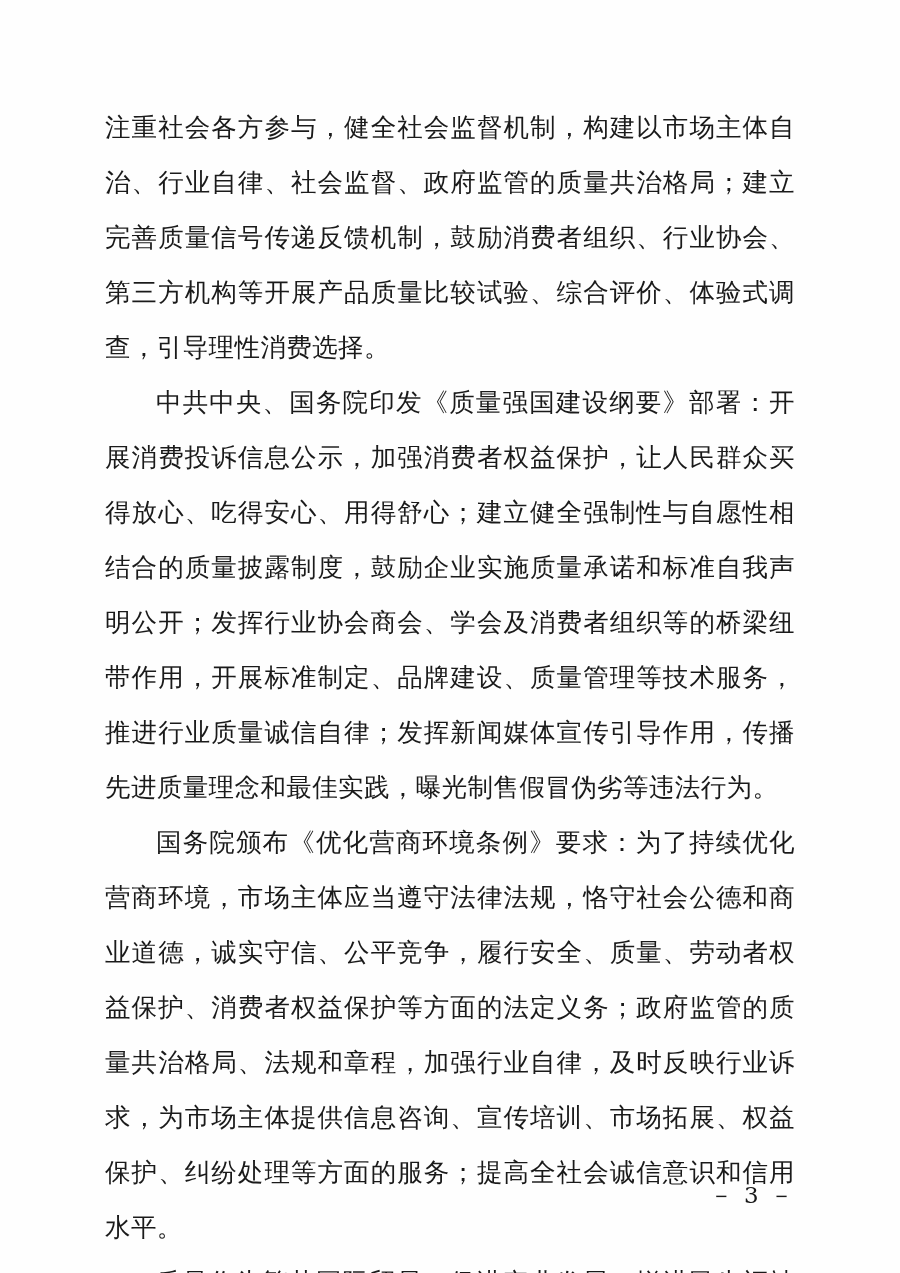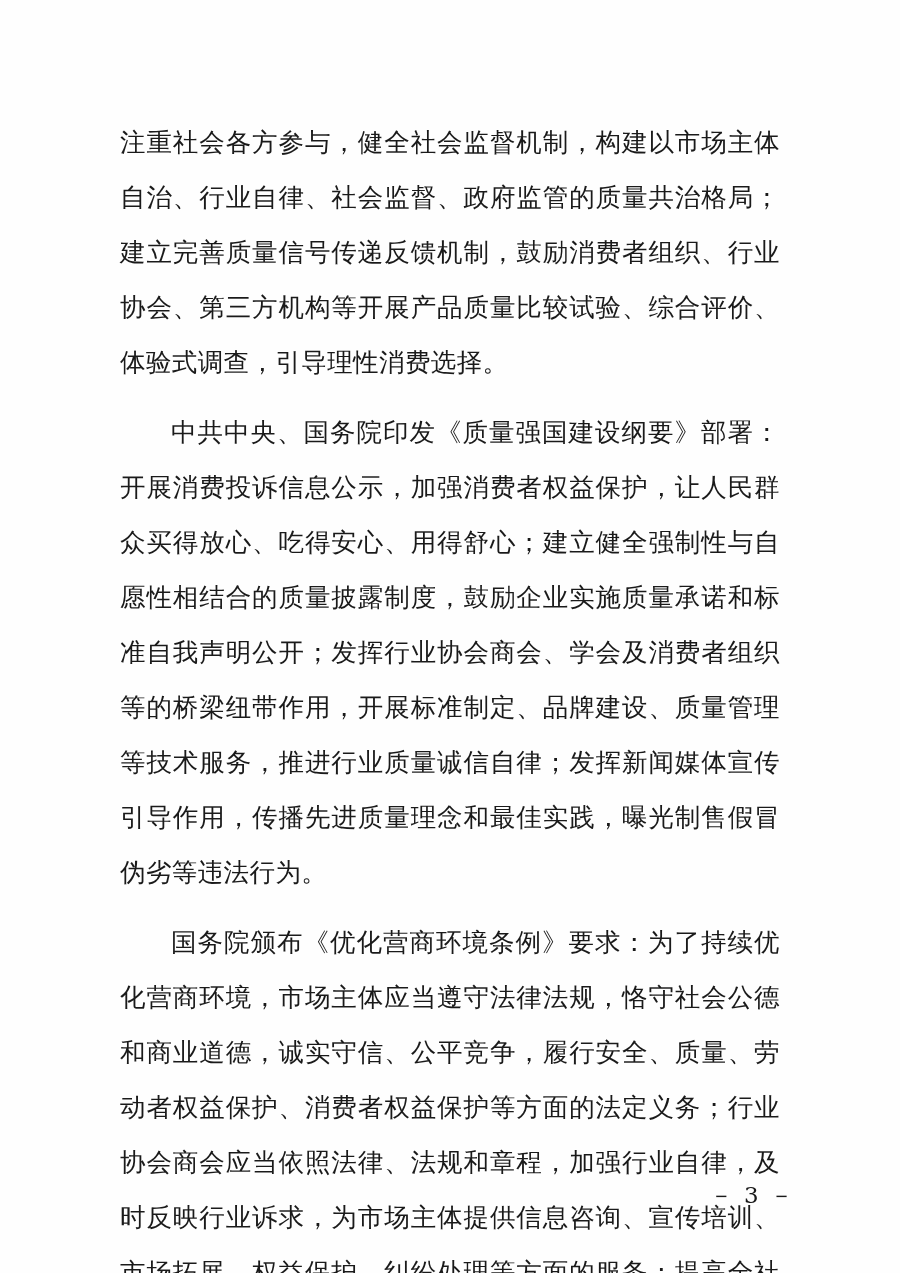--- a/index.html
+++ b/index.html
@@ -25,21 +25,21 @@
   }
   .doc-body {
     width: 690px;
   }
   .para {
     font-size: 25.5px;
     line-height: 55px;
     letter-spacing: 0.4px;
     text-align: justify;
     text-justify: inter-ideograph;
-    margin: 15px;
+    margin: 0;
     text-indent: 0;
     word-break: break-all;
   }
   .para.indent {
     text-indent: 51px;
     font-family: Liberation Serif, serif;
   }
   .page-number {
     position: absolute;
     bottom: 62px;
@@ -50,17 +50,17 @@
     font-family: "DejaVu Serif", "Liberation Serif", serif;
   }
 </style>
 </head>
 <body>
 
 <div class="page">
   <div class="doc-body">
     <p class="para">注重社会各方参与，健全社会监督机制，构建以市场主体自治、行业自律、社会监督、政府监管的质量共治格局；建立完善质量信号传递反馈机制，鼓励消费者组织、行业协会、第三方机构等开展产品质量比较试验、综合评价、体验式调查，引导理性消费选择。</p>
     <p class="para indent">中共中央、国务院印发《质量强国建设纲要》部署：开展消费投诉信息公示，加强消费者权益保护，让人民群众买得放心、吃得安心、用得舒心；建立健全强制性与自愿性相结合的质量披露制度，鼓励企业实施质量承诺和标准自我声明公开；发挥行业协会商会、学会及消费者组织等的桥梁纽带作用，开展标准制定、品牌建设、质量管理等技术服务，推进行业质量诚信自律；发挥新闻媒体宣传引导作用，传播先进质量理念和最佳实践，曝光制售假冒伪劣等违法行为。</p>
-    <p class="para indent">国务院颁布《优化营商环境条例》要求：为了持续优化营商环境，市场主体应当遵守法律法规，恪守社会公德和商业道德，诚实守信、公平竞争，履行安全、质量、劳动者权益保护、消费者权益保护等方面的法定义务；行业协会商会应当依照法律、法规和章程，加强行业自律，及时反映行业诉求，为市场主体提供信息咨询、宣传培训、市场拓展、权益保护、纠纷处理等方面的服务；提高全社会诚信意识和信用水平。</p>
+    <p class="para indent">国务院颁布《优化营商环境条例》要求：为了持续优化营商环境，市场主体应当遵守法律法规，恪守社会公德和商业道德，诚实守信、公平竞争，履行安全、质量、劳动者权益保护、消费者权益保护等方面的法定义务；政府监管的质量共治格局、法规和章程，加强行业自律，及时反映行业诉求，为市场主体提供信息咨询、宣传培训、市场拓展、权益保护、纠纷处理等方面的服务；提高全社会诚信意识和信用水平。</p>
     <p class="para indent">质量作为繁荣国际贸易、促进产业发展、增进民生福祉的关键要素，越来越成为经济、贸易、科技、文化等领域的焦点。党中央、国务院高度重视质量工作，特别是党的十八大以来，以习近平同志为核心的党中央统揽全局，提出把发展的立足点转到提高质量和效益上</p>
   </div>
   <div class="page-number">－ 3 －</div>
 </div>
 
 </body></html>

